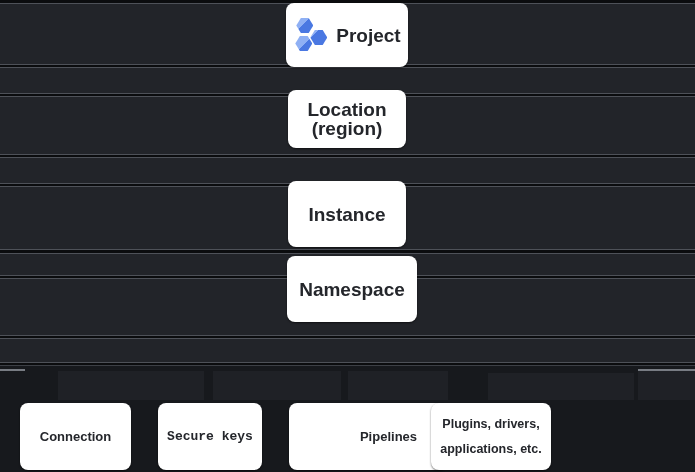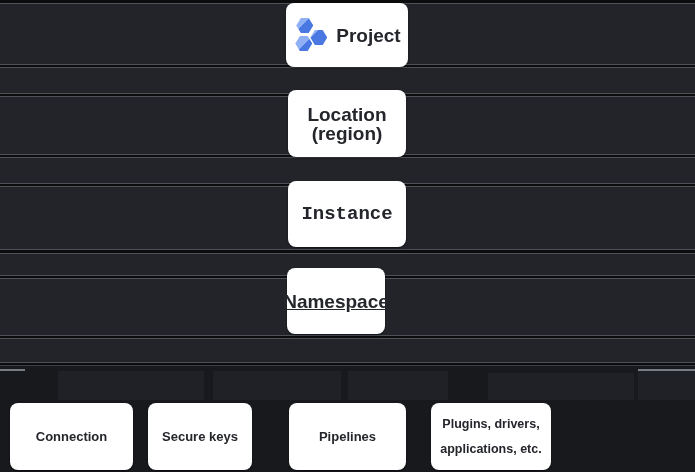--- a/index.html
+++ b/index.html
@@ -32,27 +32,27 @@
   .subrect{position:absolute;background:var(--subrect-fill);}
   .liteline{position:absolute;height:2px;background:#787C83;}
   .chip,.card{
     position:absolute;background:var(--chip-bg);border-radius:8px;
     display:flex;align-items:center;justify-content:center;
     color:var(--text);font-weight:700;font-size:19px;line-height:19px;
     text-align:center;white-space:pre-line;
     box-shadow:0 1px 2px rgba(0,0,0,.55);
   }
   .chip-project{left:286px;top:3px;width:122px;height:64px;gap:9px;}
-  .chip-location{left:288px;top:90px;width:118px;height:67px;}
-  .chip-instance{left:288px;top:181px;width:118px;height:66px;font-family:Liberation Mono, monospace;}
-  .chip-namespace{left:287px;top:268px;width:98px;height:66px;text-decoration:underline;}
+  .chip-location{left:288px;top:90px;width:118px;height:58px;}
+  .chip-instance{left:288px;top:181px;width:118px;height:66px;}
+  .chip-namespace{left:287px;top:256px;width:130px;height:66px;}
   .card{top:403px;height:67px;font-size:13px;}
-  .card-connection{left:10px;width:123px;align-items:center;}
-  .card-secure-keys{left:148px;width:104px;}
-  .card-pipelines{left:289px;width:117px;}
+  .card-connection{left:20px;width:111px;align-items:center;}
+  .card-secure-keys{left:158px;width:104px;font-family:Liberation Mono, monospace;}
+  .card-pipelines{left:289px;width:117px;padding-left:41px;}
   .card-plugins{left:431px;width:120px;font-size:12.5px;line-height:25px;}
   .card-compute-profile{left:574px;width:119px;}
   .hexicon{position:relative;width:34px;height:34px;flex:0 0 auto;}
   .hex{
     position:absolute;width:17px;height:15px;
     clip-path:polygon(27% 0,73% 0,100% 50%,73% 100%,27% 100%,0 50%);
   }
   .hex.top{left:3px;top:0;background:linear-gradient(135deg,var(--hex-light) 42%,var(--hex-dark) 42%);}
   .hex.right{left:17px;top:12px;background:linear-gradient(135deg,var(--hex-light) 28%,var(--hex-dark) 28%);}
   .hex.bottom{left:2px;top:18px;background:linear-gradient(135deg,var(--hex-light) 55%,var(--hex-dark) 55%);}

